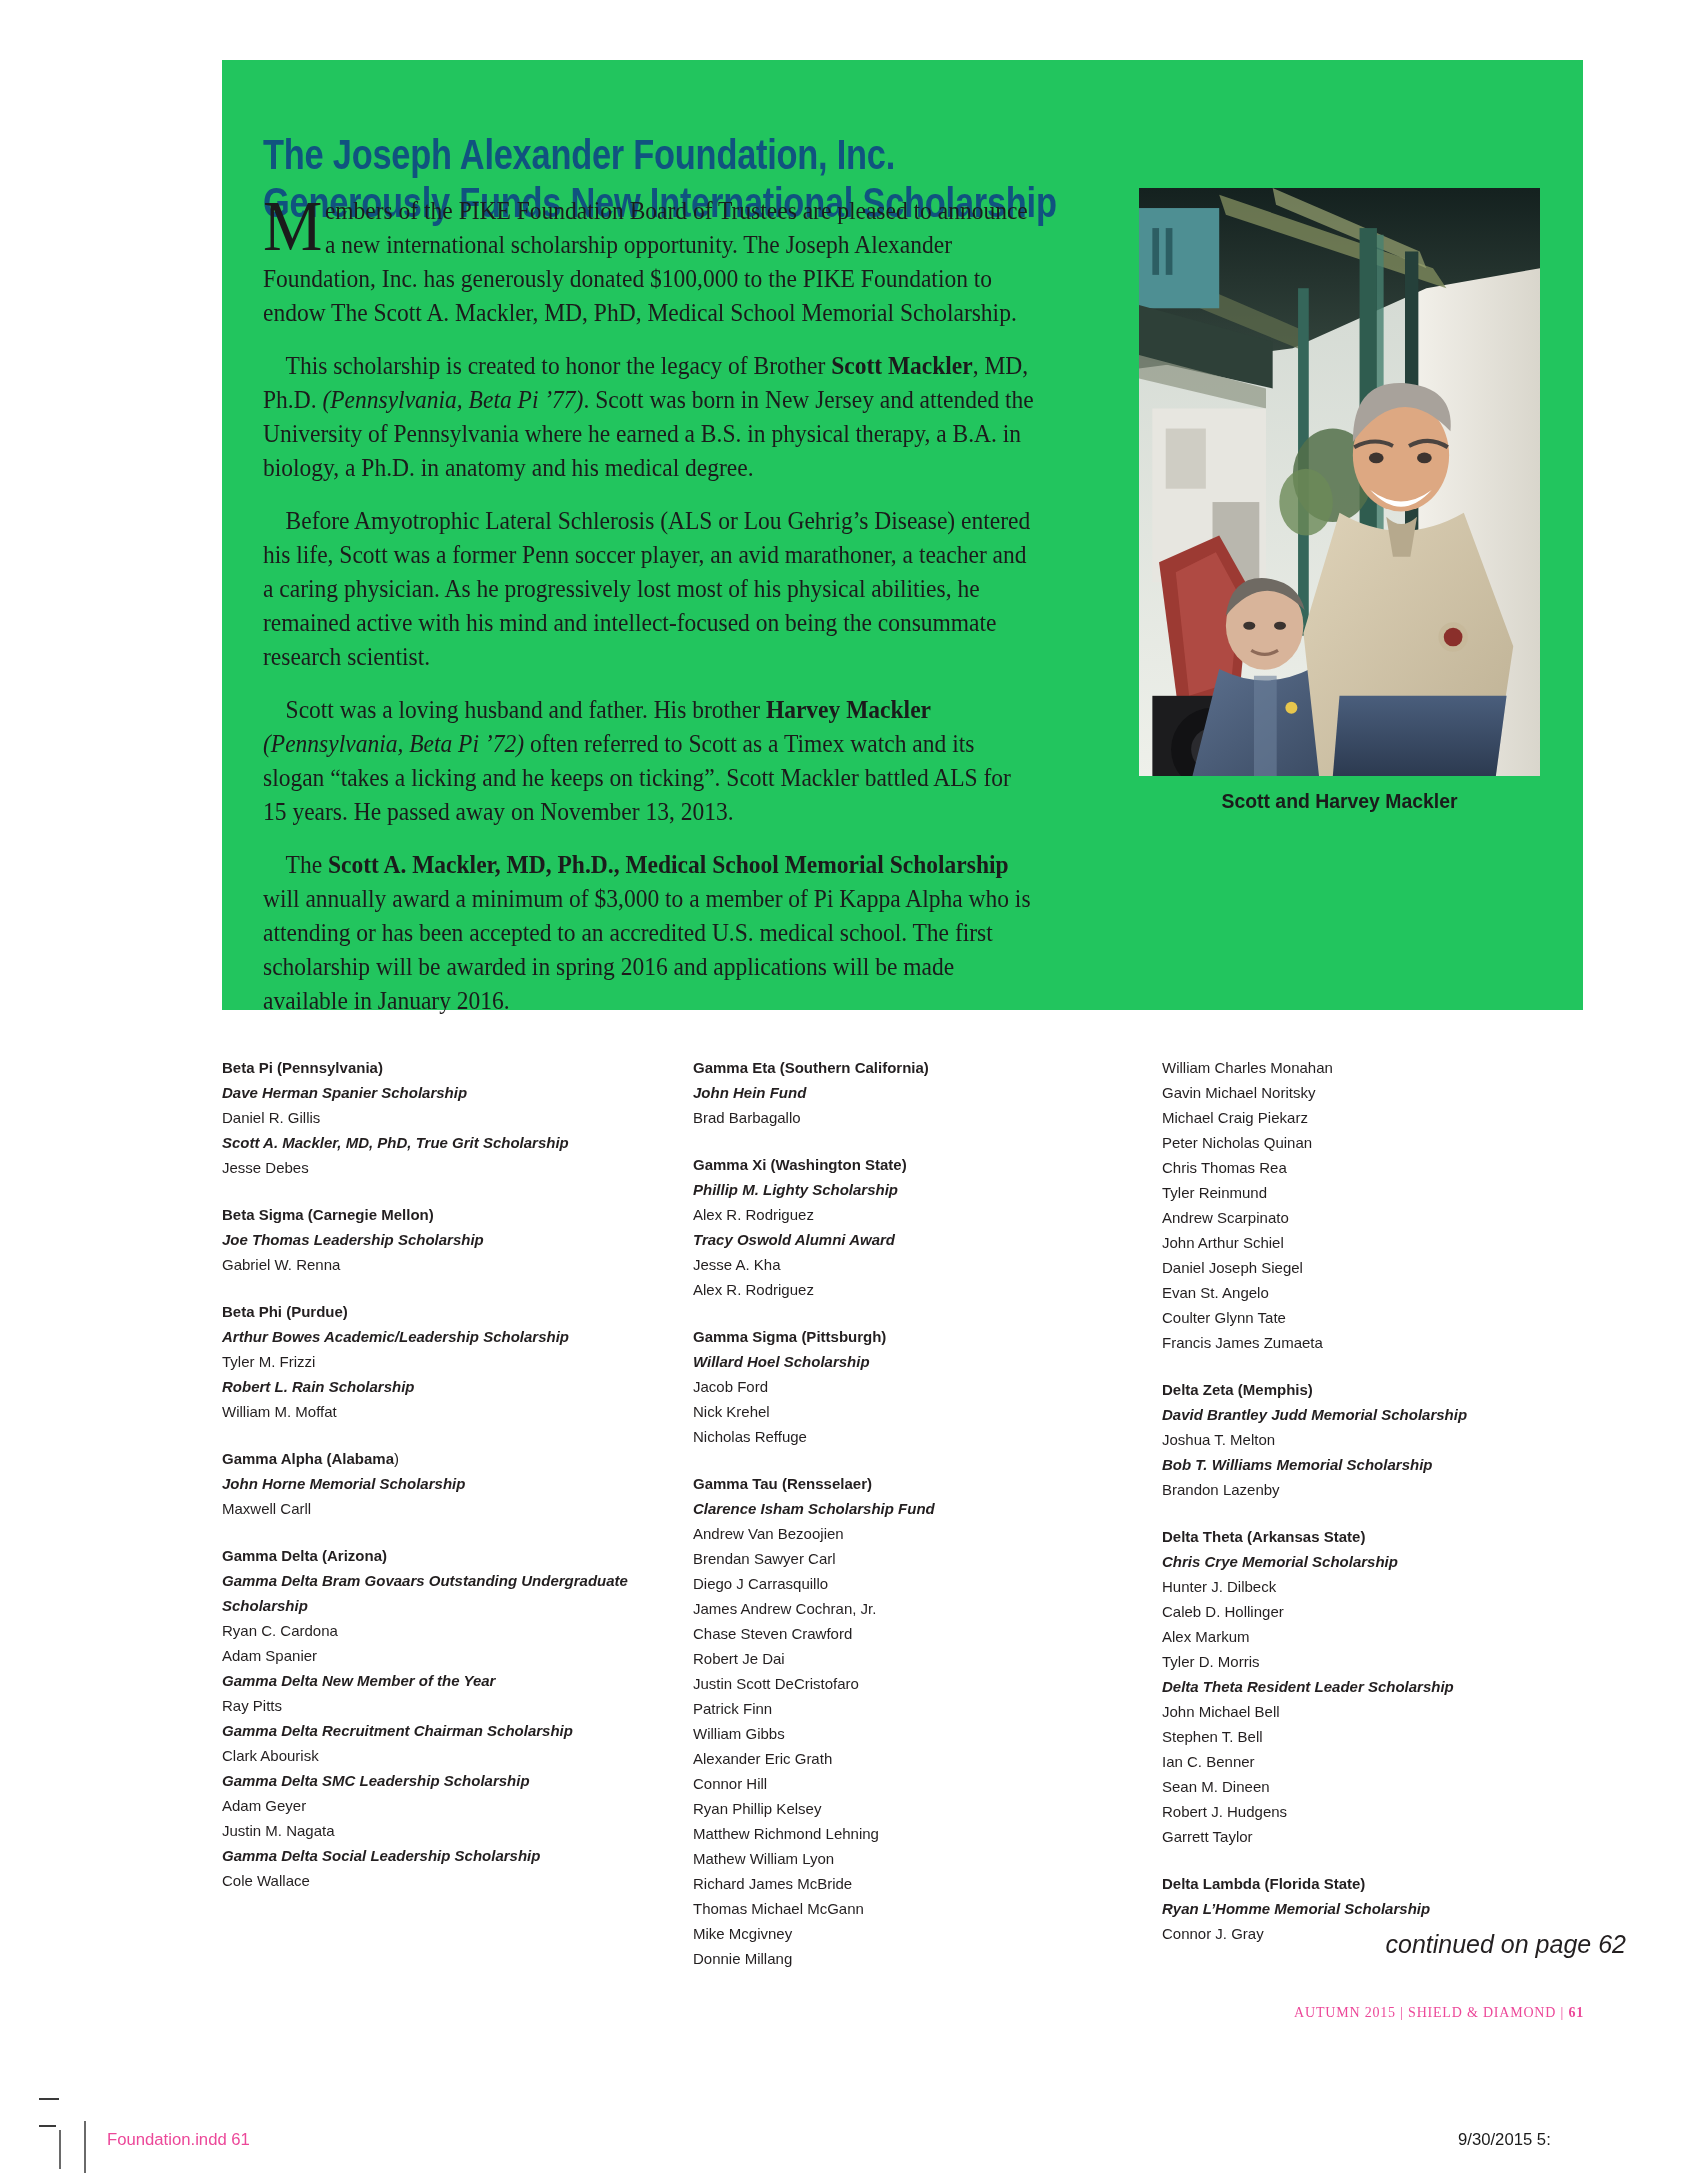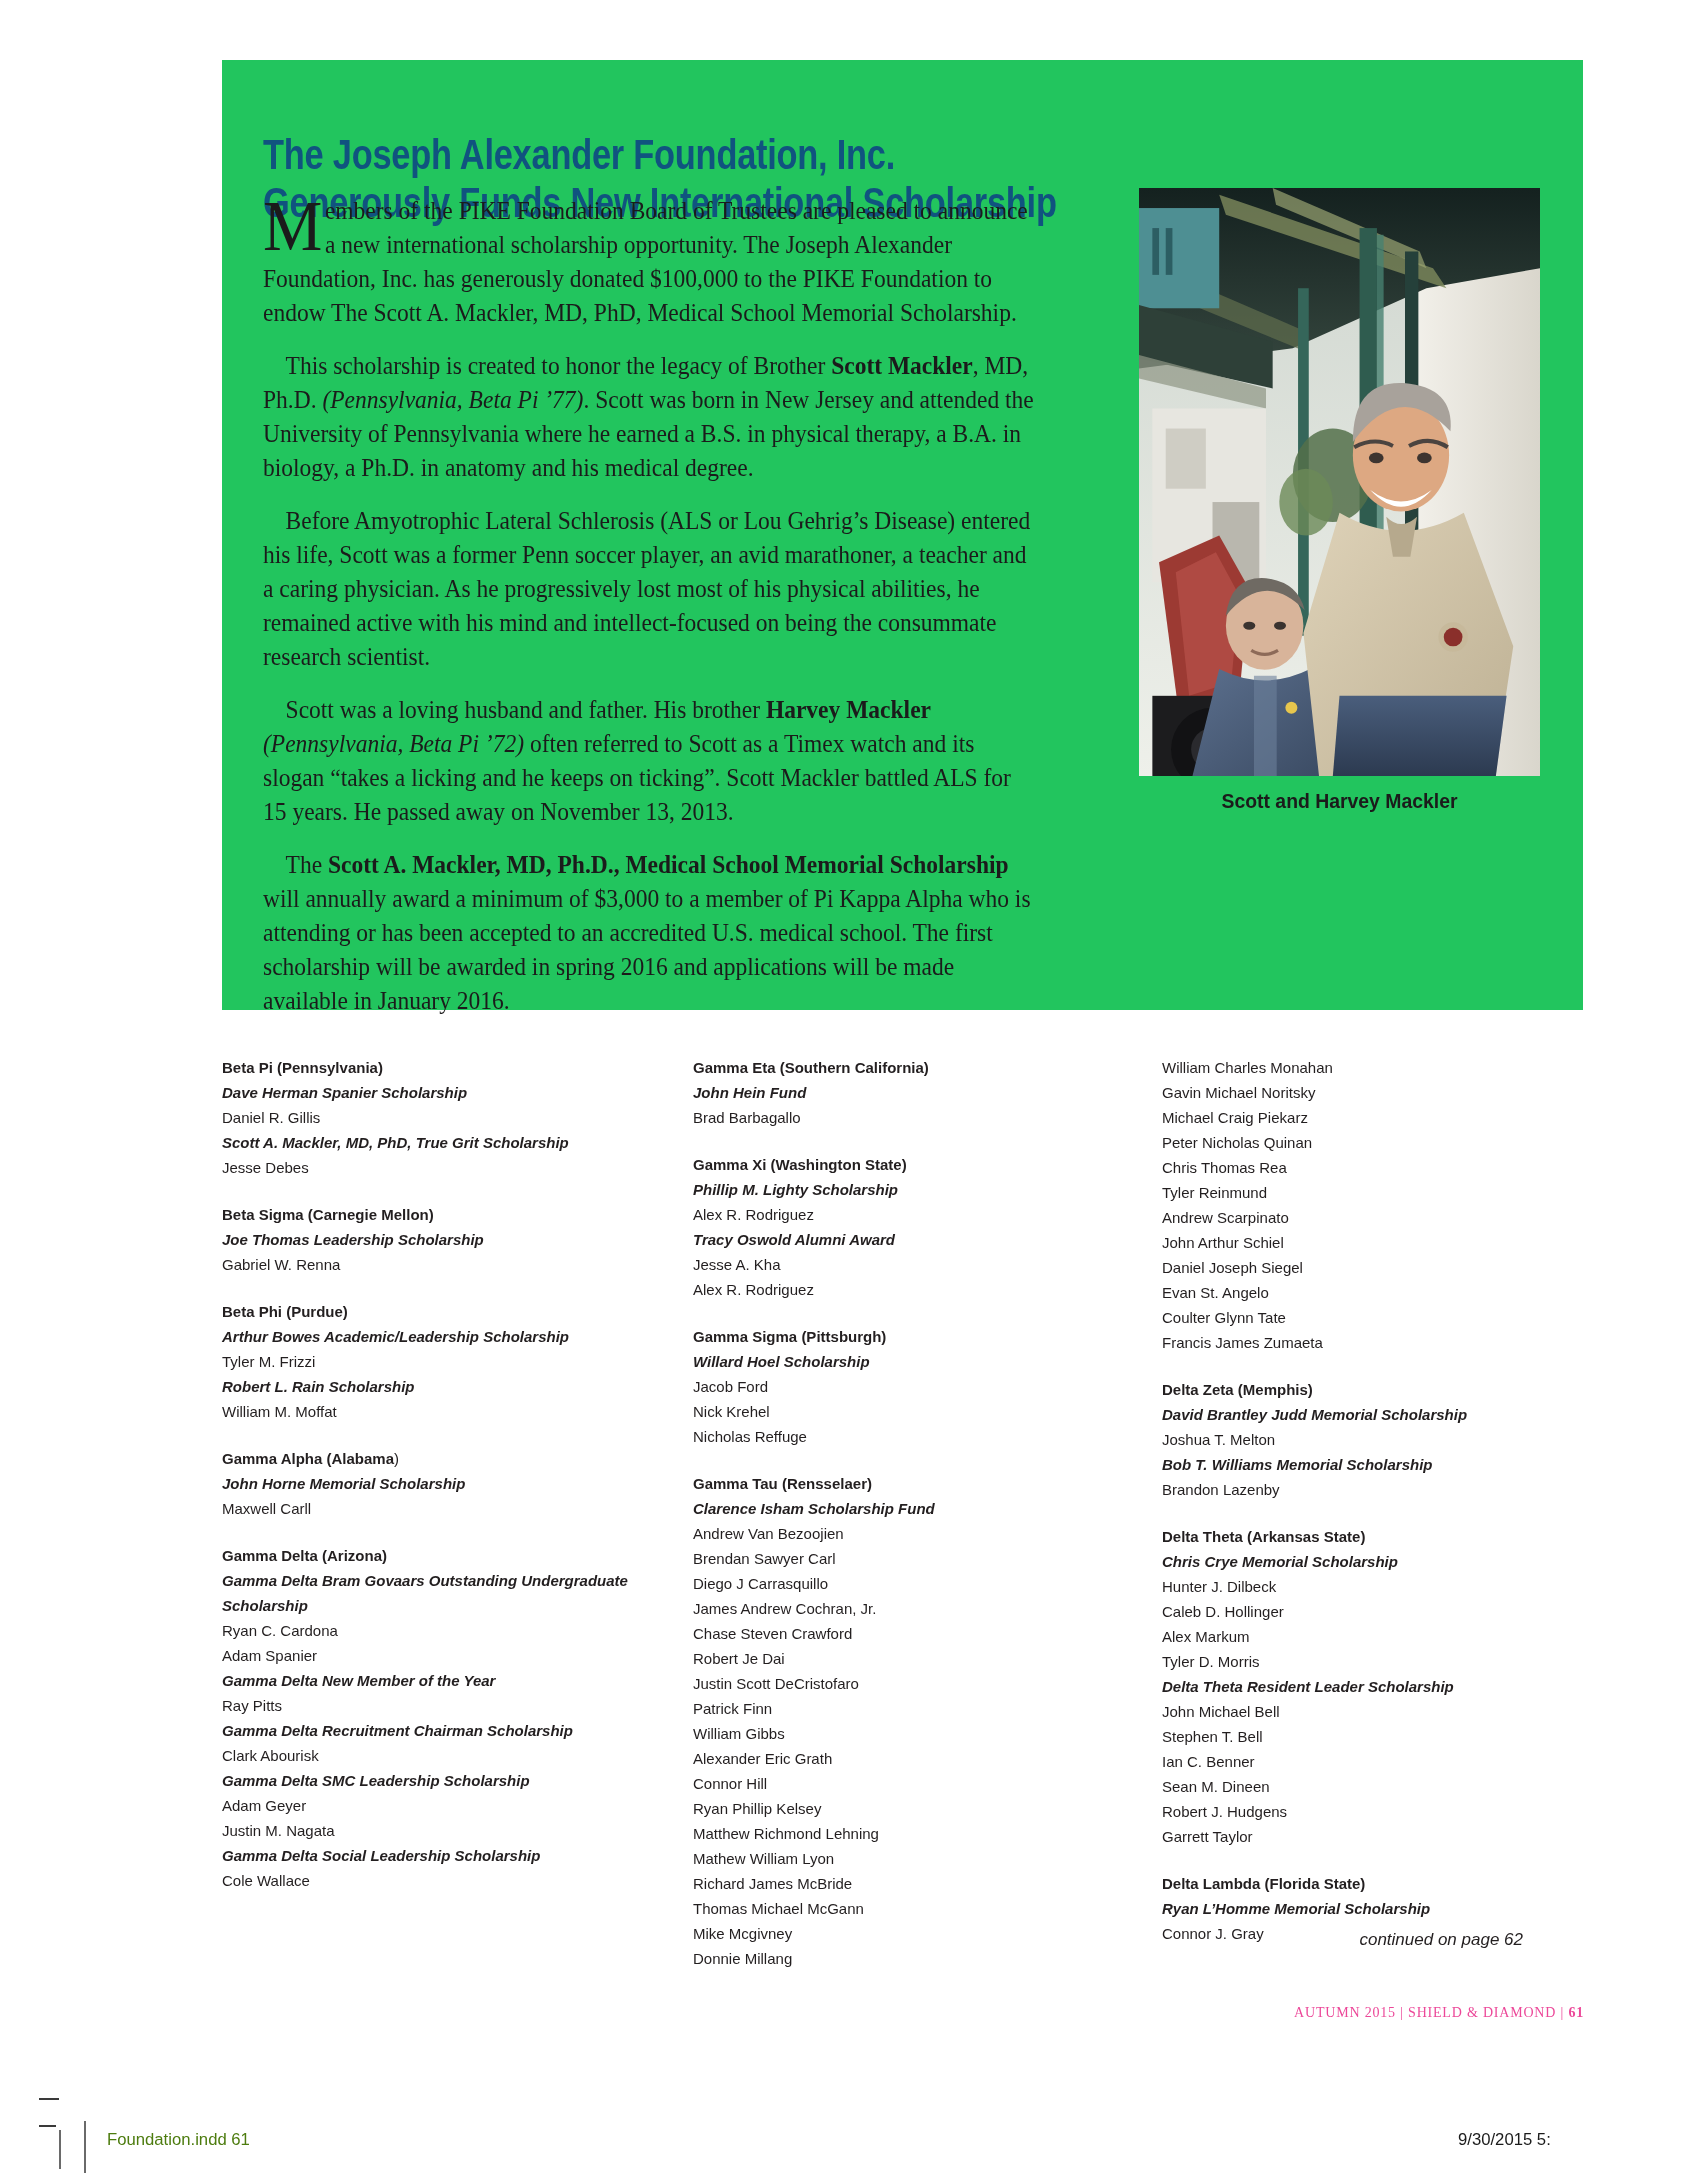--- a/index.html
+++ b/index.html
@@ -118,27 +118,27 @@
   .award-name {
     font-weight: bold;
     font-style: italic;
   }
   .recipient { font-weight: normal; }
   .paren-light { font-weight: normal; }
 
   
   #continued {
     position: absolute;
-    left: 1108px;
+    left: 1211px;
     top: 1930px;
     width: 415px;
     text-align: right;
     font-family: "Liberation Sans Narrow", "Liberation Sans", sans-serif;
     font-style: italic;
-    font-size: 17px;
+    font-size: 25px;
     color: #231f20;
   }
 
   
   #page-footer {
     position: absolute;
     left: 869px;
     top: 2005px;
     width: 715px;
     text-align: right;
@@ -162,21 +162,21 @@
     position: absolute; left: 59px; top: 2130px;
     width: 2px; height: 39px; background: #6a6a6a;
   }
   #crop-v2 {
     position: absolute; left: 84px; top: 2121px;
     width: 2px; height: 52px; background: #6a6a6a;
   }
   #imprint-left {
     position: absolute; left: 107px; top: 2130px;
     font-family: "Liberation Sans", sans-serif;
-    font-size: 16.7px; color: #4d7c0f;
+    font-size: 16.7px; color: #ec4899;
   }
   #imprint-right {
     position: absolute; left: 1458px; top: 2130px;
     font-family: "Liberation Sans", sans-serif;
     font-size: 16.7px; color: #1b1b1b;
     white-space: nowrap;
   }
 </style>
 </head>
 <body>

